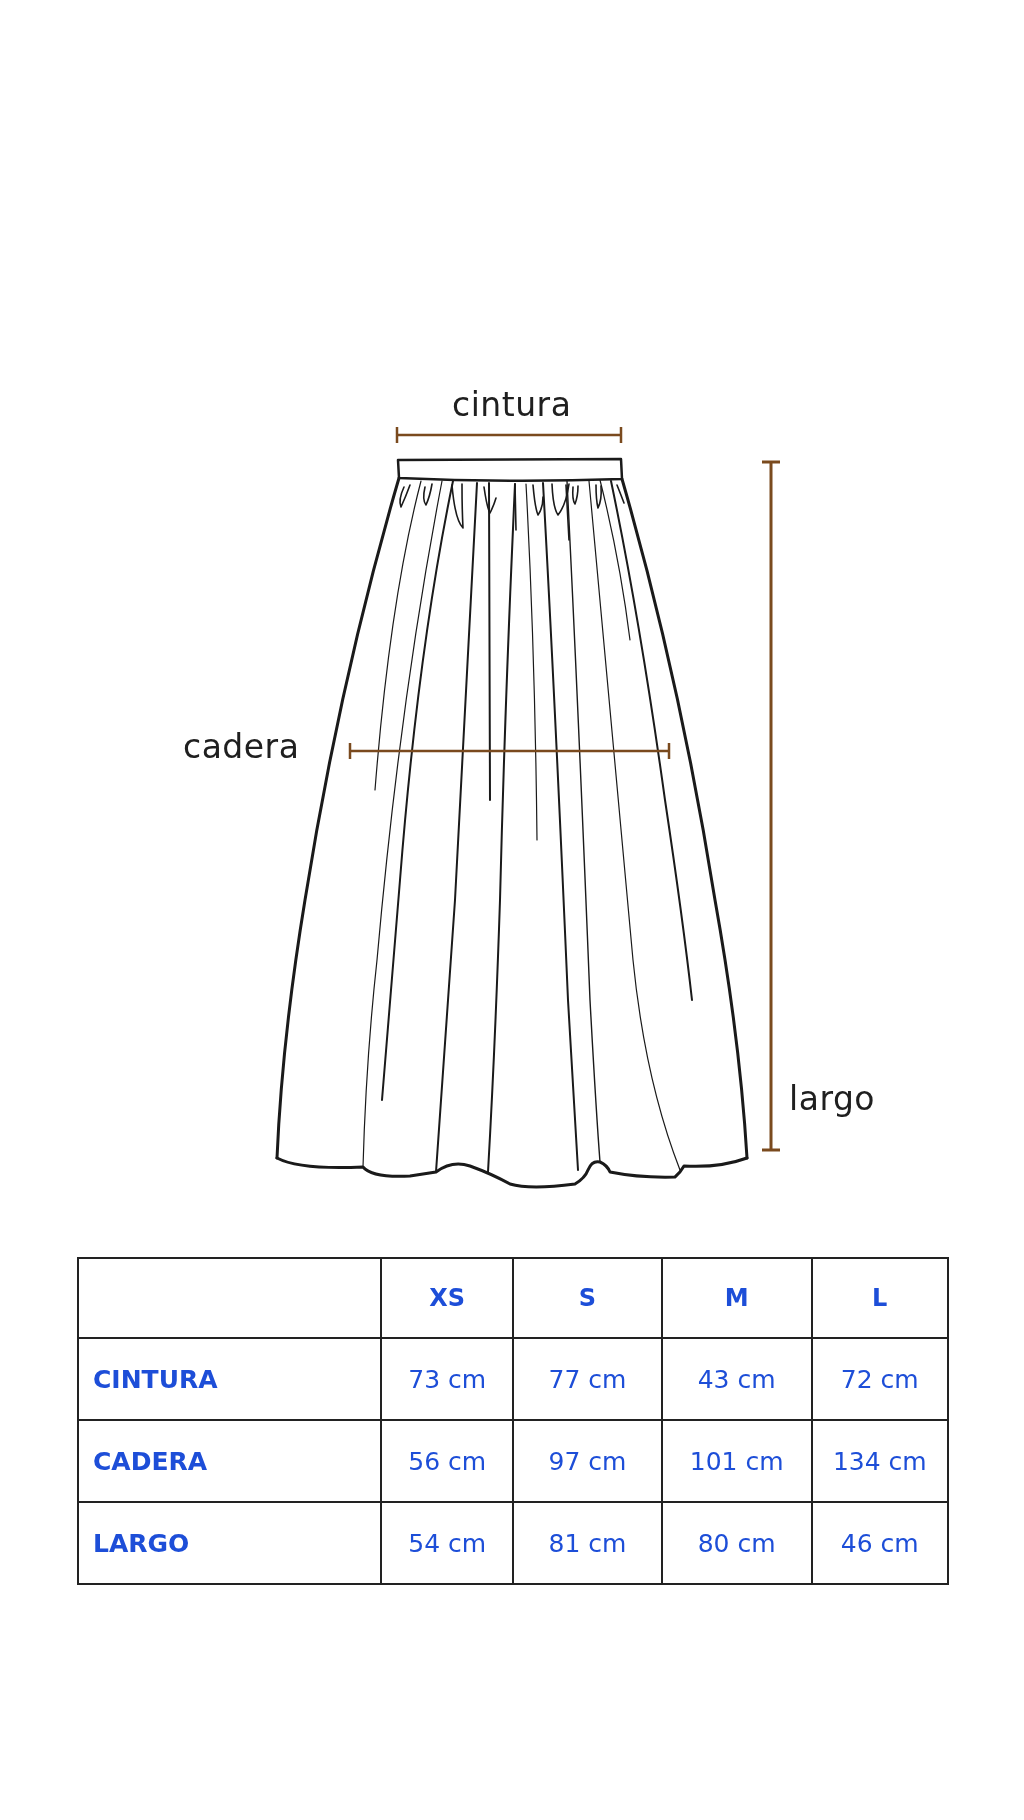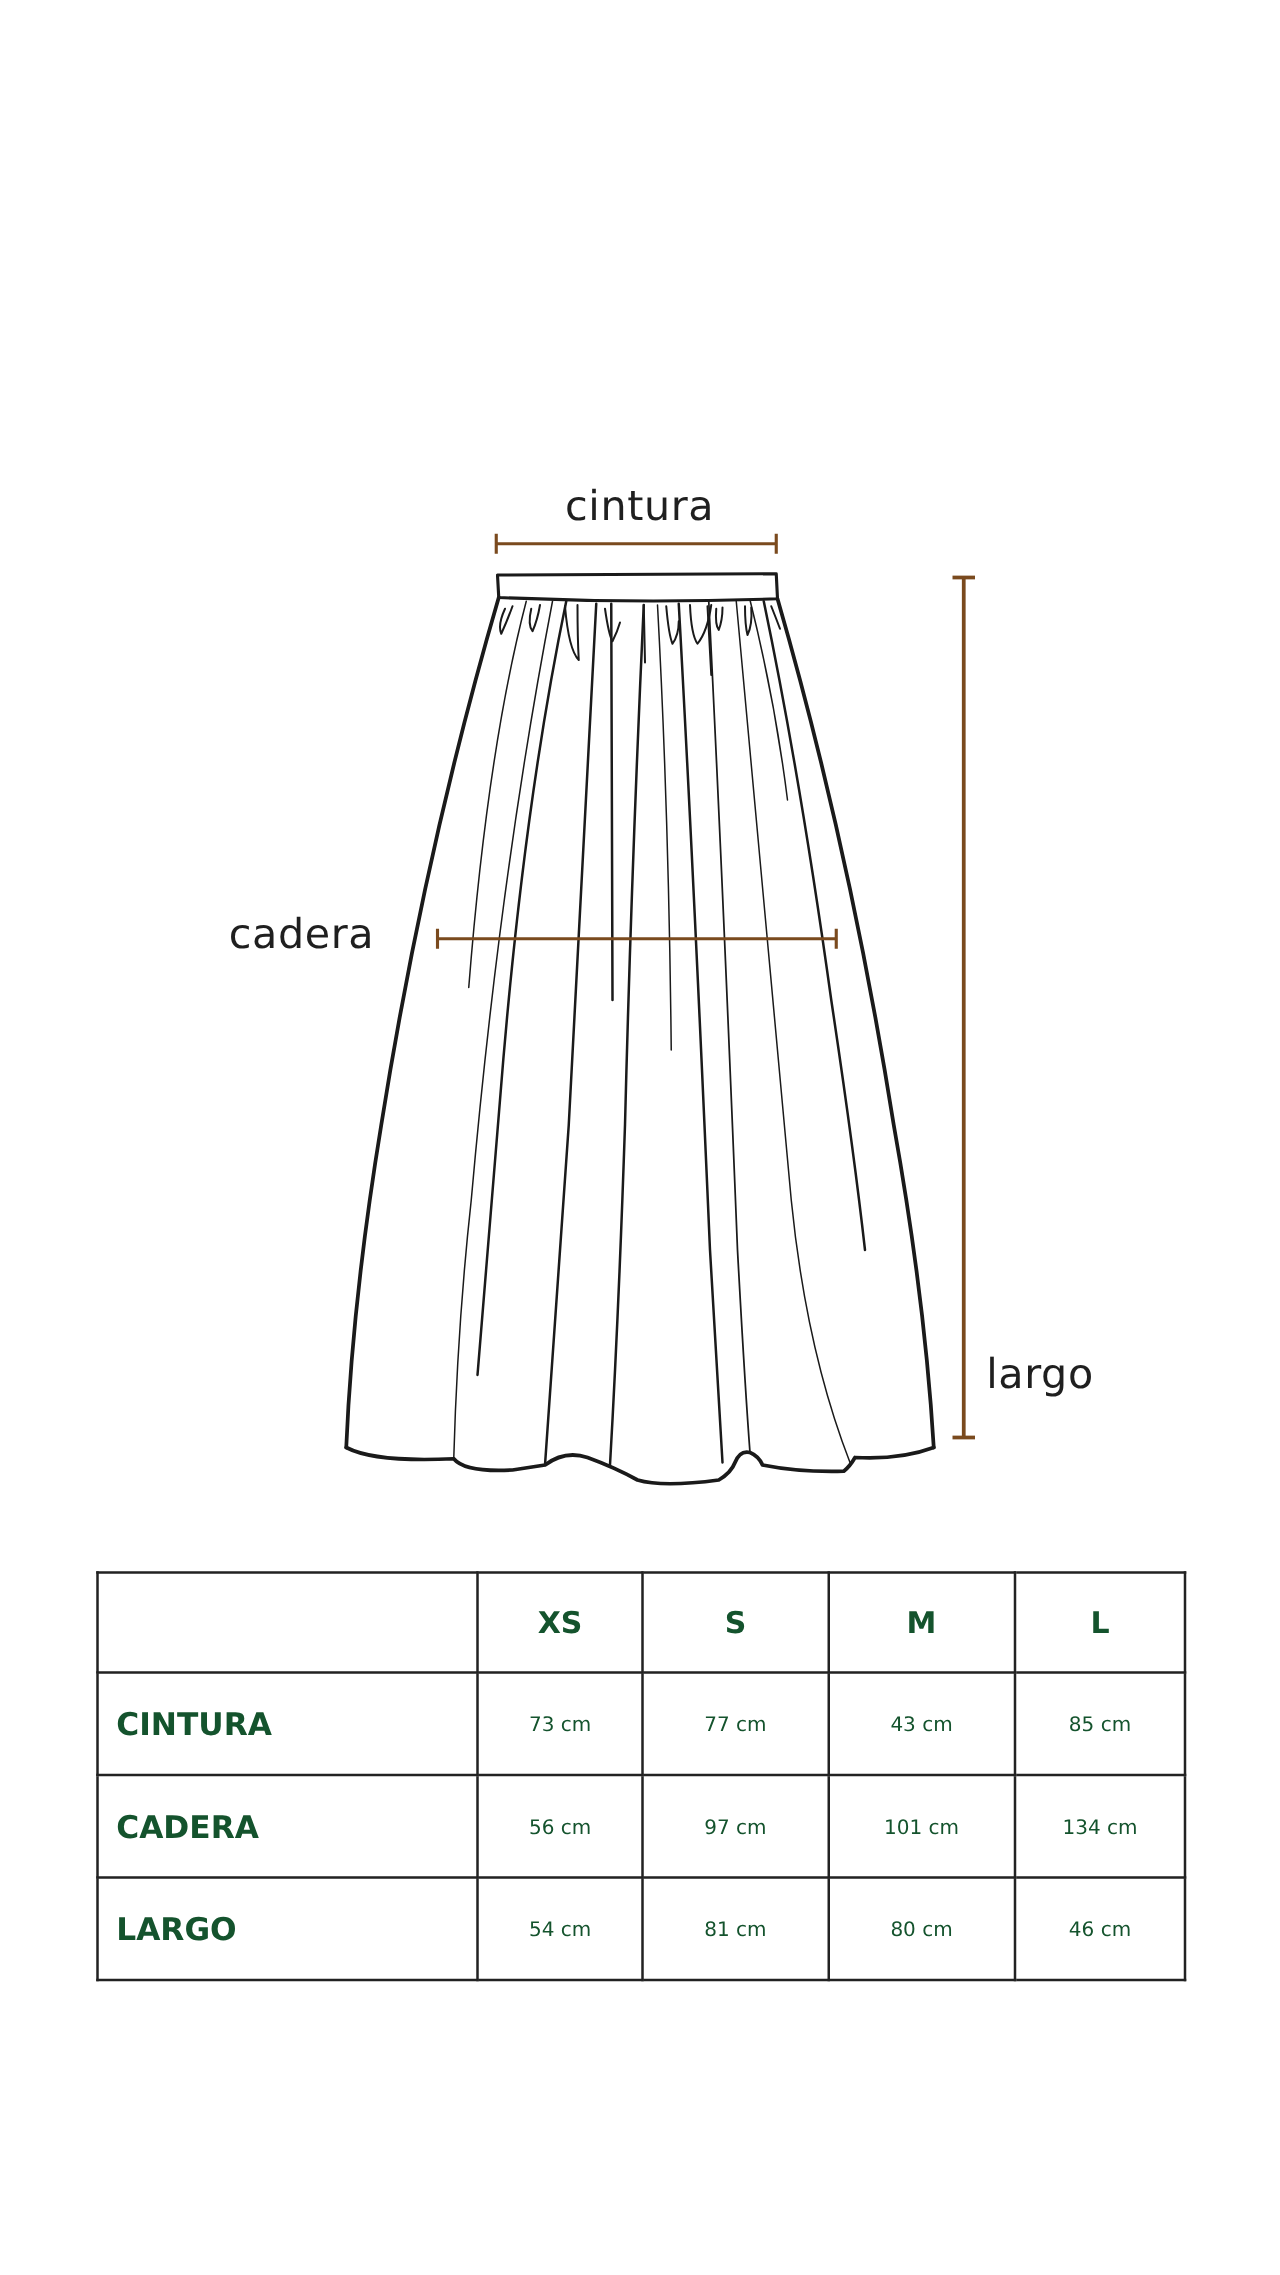--- a/index.html
+++ b/index.html
@@ -3,23 +3,23 @@
 <meta charset="utf-8">
 <style>
   html,body{margin:0;padding:0;background:#ffffff;}
   body{width:1024px;height:1820px;position:relative;overflow:hidden;font-family:"DejaVu Sans","Liberation Sans",sans-serif;color:#1a1a1a;}
   .label{position:absolute;font-family:"DejaVu Sans",sans-serif;font-weight:400;color:#1f1f1f;letter-spacing:0.5px;line-height:1;}
   #lbl-cintura{left:452px;top:388px;font-size:33px;}
   #lbl-cadera{left:183px;top:730px;font-size:33px;}
   #lbl-largo{left:789px;top:1082px;font-size:33px;}
   svg.drawing{position:absolute;left:0;top:0;}
   table.sizes{position:absolute;left:77px;top:1257px;width:872px;border-collapse:collapse;font-family:"DejaVu Sans",sans-serif;}
-  table.sizes td, table.sizes th{border:2.5px solid #222;padding:16px;font-weight:600;color:#14532d;}
+  table.sizes td, table.sizes th{border:2.5px solid #222;padding:16px;font-weight:600;color:#1d4ed8;}
   table.sizes th{height:46px;font-size:24px;text-align:center;}
-  table.sizes td{height:48px;font-size:16px;}
+  table.sizes td{height:48px;font-size:25px;}
   table.sizes td.rowlabel{text-align:left;padding-left:14px;font-size:25px;font-weight:700;width:278px;}
   table.sizes td.val{text-align:center;font-weight:500;}
   col.c0{width:293px}
   col.c1{width:135px}
   col.c2{width:152px}
   col.c3{width:153px}
   col.c4{width:139px}
 </style>
 </head>
 <body>
@@ -99,21 +99,21 @@
     <th>XS</th>
     <th>S</th>
     <th>M</th>
     <th>L</th>
   </tr>
   <tr>
     <td class="rowlabel">CINTURA</td>
     <td class="val">73 cm</td>
     <td class="val">77 cm</td>
     <td class="val">43 cm</td>
-    <td class="val">85 cm</td>
+    <td class="val">72 cm</td>
   </tr>
   <tr>
     <td class="rowlabel">CADERA</td>
     <td class="val">56 cm</td>
     <td class="val">97 cm</td>
     <td class="val">101 cm</td>
     <td class="val">134 cm</td>
   </tr>
   <tr>
     <td class="rowlabel">LARGO</td>

